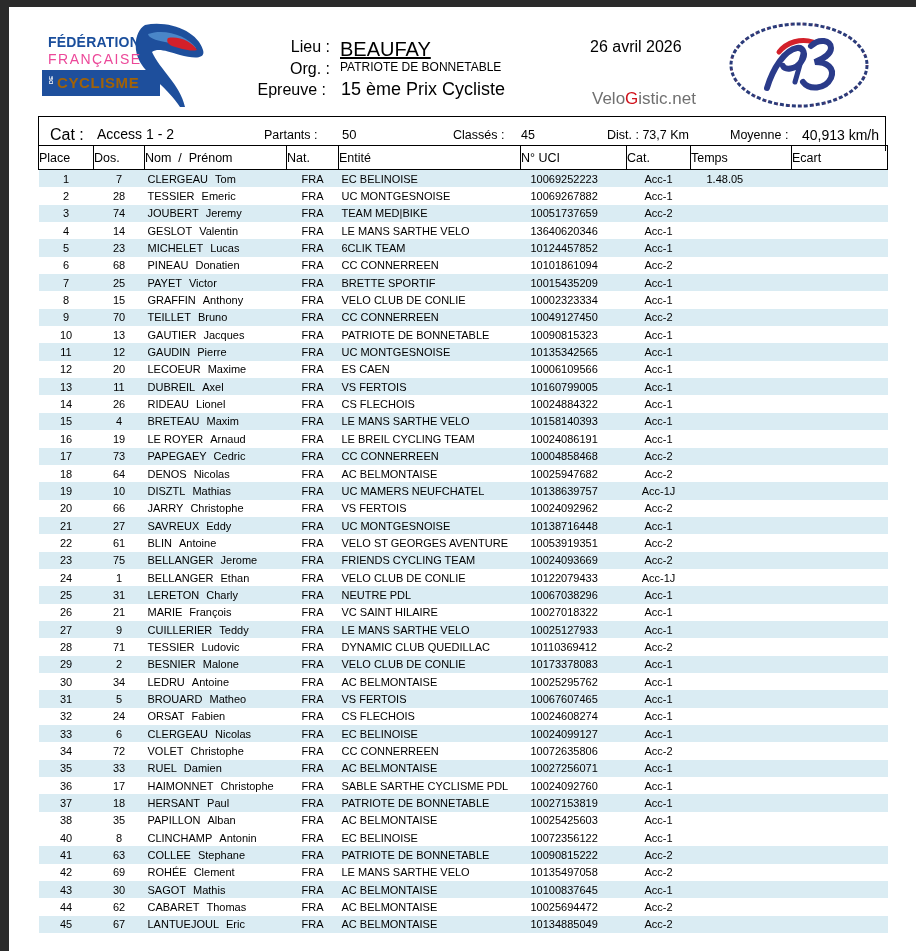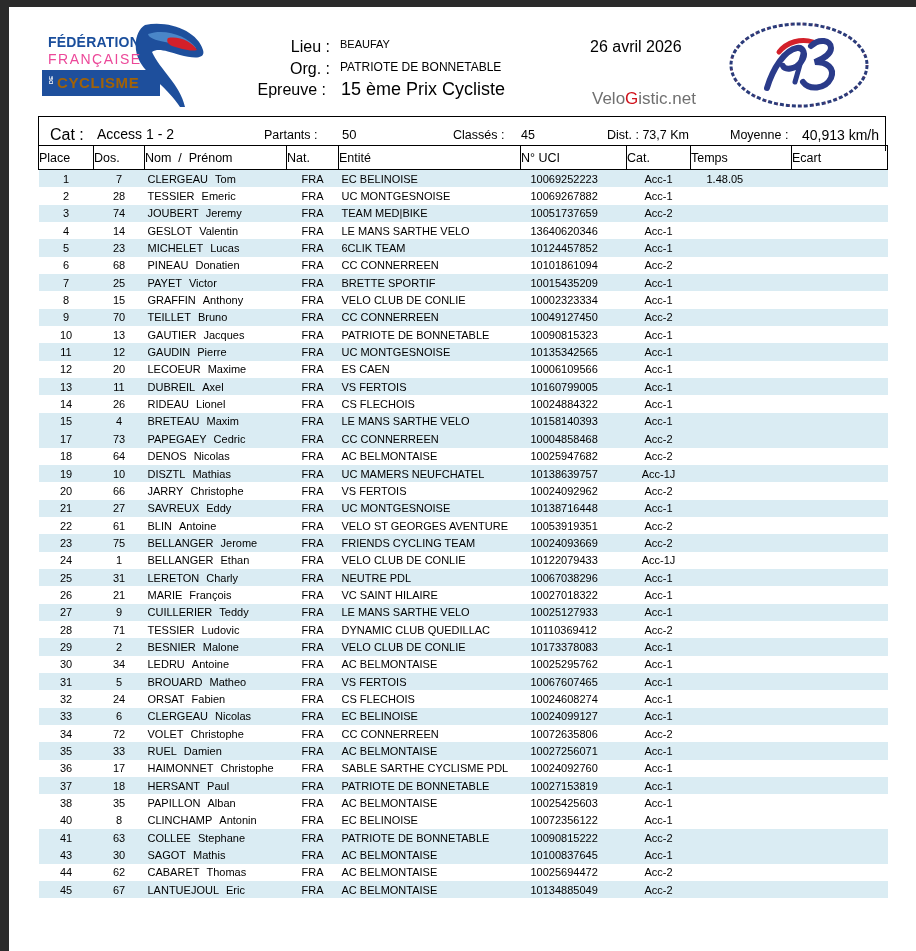--- a/index.html
+++ b/index.html
@@ -63,21 +63,21 @@
     <path d="M0 48 L120 48 C128 60 134 72 138 85 L0 85 Z" fill="none"></path>
   </svg>
   <div class="ffc-text1">FÉDÉRATION</div>
   <div class="ffc-text2">FRANÇAISE</div>
   <div class="ffc-band"></div>
   <div class="ffc-de">DE</div>
   <div class="ffc-text3">CYCLISME</div>
 </div>
 
 <div class="hdr-label" style="left:250px; top:38px; width:80px;">Lieu :</div>
-<div class="hdr-value" style="left:340px; top:38px; font-size:11px;">BEAUFAY</div>
+<div class="hdr-value" style="left:340px; top:38px; font-size:20px;text-decoration:underline;">BEAUFAY</div>
 <div class="hdr-label" style="left:250px; top:60px; width:80px;">Org. :</div>
 <div class="hdr-value" style="left:340px; top:60px; font-size:12px;">PATRIOTE DE BONNETABLE</div>
 <div class="hdr-label" style="left:230px; top:81px; width:96px;">Epreuve :</div>
 <div class="hdr-value" style="left:341px; top:79px; font-size:18px;">15 ème Prix Cycliste</div>
 <div class="date">26 avril 2026</div>
 <div class="velogistic"><span>Velo</span><span class="g">G</span><span>istic.net</span></div>
 
 <svg class="club-logo" viewBox="0 0 144 90">
   <ellipse cx="72" cy="45" rx="68" ry="41" fill="none" stroke="#2a3b7a" stroke-width="3" stroke-dasharray="4 2"></ellipse>
   <ellipse cx="72" cy="45" rx="68" ry="41" fill="none" stroke="#c03040" stroke-width="0.8" stroke-dasharray="1 11"></ellipse>
@@ -283,20 +283,31 @@
         <td class="place">15</td>
         <td class="dos">4</td>
         <td class="name"><span>BRETEAU</span><span class="first">Maxim</span></td>
         <td class="nat">FRA</td>
         <td class="ent">LE MANS SARTHE VELO</td>
         <td class="uci">10158140393</td>
         <td class="cat">Acc-1</td>
         <td class="temps"></td>
         <td class="ecart"></td>
       </tr>
+      <tr class="even">
+        <td class="place">16</td>
+        <td class="dos">19</td>
+        <td class="name"><span>LE ROYER</span><span class="first">Arnaud</span></td>
+        <td class="nat">FRA</td>
+        <td class="ent">LE BREIL CYCLING TEAM</td>
+        <td class="uci">10024086191</td>
+        <td class="cat">Acc-1</td>
+        <td class="temps"></td>
+        <td class="ecart"></td>
+      </tr>
       <tr class="odd">
         <td class="place">17</td>
         <td class="dos">73</td>
         <td class="name"><span>PAPEGAEY</span><span class="first">Cedric</span></td>
         <td class="nat">FRA</td>
         <td class="ent">CC CONNERREEN</td>
         <td class="uci">10004858468</td>
         <td class="cat">Acc-2</td>
         <td class="temps"></td>
         <td class="ecart"></td>
@@ -547,20 +558,31 @@
         <td class="place">41</td>
         <td class="dos">63</td>
         <td class="name"><span>COLLEE</span><span class="first">Stephane</span></td>
         <td class="nat">FRA</td>
         <td class="ent">PATRIOTE DE BONNETABLE</td>
         <td class="uci">10090815222</td>
         <td class="cat">Acc-2</td>
         <td class="temps"></td>
         <td class="ecart"></td>
       </tr>
+      <tr class="even">
+        <td class="place">42</td>
+        <td class="dos">69</td>
+        <td class="name"><span>ROHÉE</span><span class="first">Clement</span></td>
+        <td class="nat">FRA</td>
+        <td class="ent">LE MANS SARTHE VELO</td>
+        <td class="uci">10135497058</td>
+        <td class="cat">Acc-2</td>
+        <td class="temps"></td>
+        <td class="ecart"></td>
+      </tr>
       <tr class="odd">
         <td class="place">43</td>
         <td class="dos">30</td>
         <td class="name"><span>SAGOT</span><span class="first">Mathis</span></td>
         <td class="nat">FRA</td>
         <td class="ent">AC BELMONTAISE</td>
         <td class="uci">10100837645</td>
         <td class="cat">Acc-1</td>
         <td class="temps"></td>
         <td class="ecart"></td>

